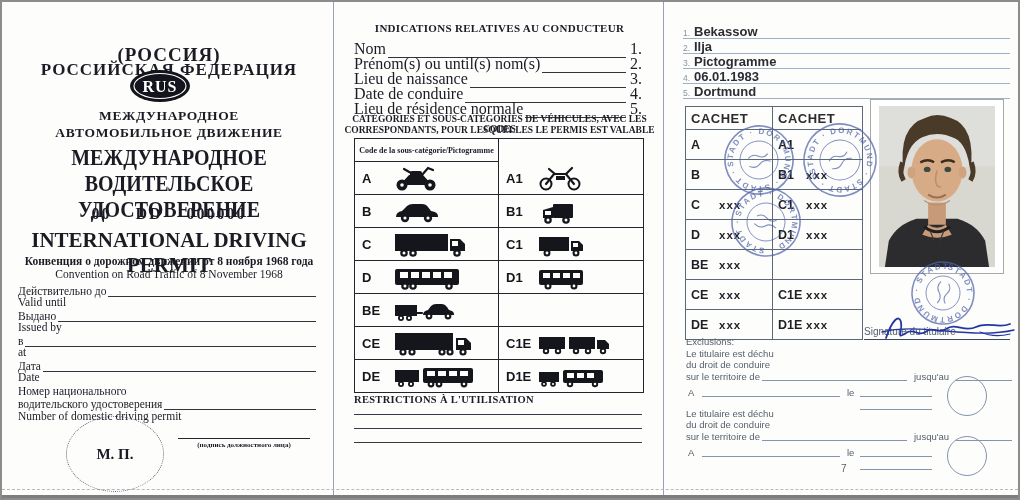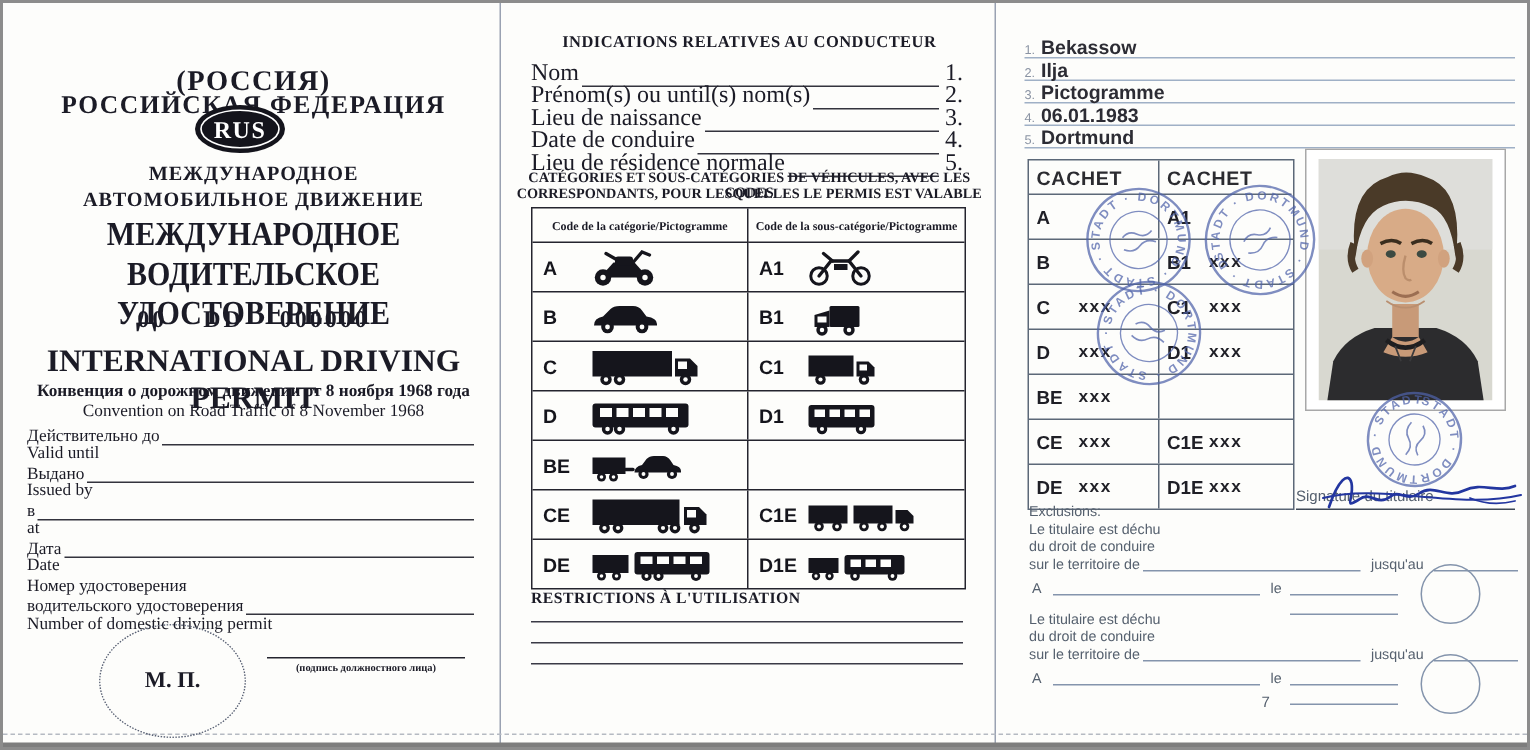--- a/index.html
+++ b/index.html
@@ -140,21 +140,21 @@
       <span class="fill"></span>
     </div>
     <div class="fsub" style="top:344px">at</div>
 
     <div class="frow" style="top:357px">
       <span>Дата</span>
       <span class="fill"></span>
     </div>
     <div class="fsub" style="top:369px">Date</div>
 
-    <div class="fsub" style="top:383px">Номер удостоверения</div>
+    <div class="fsub" style="top:383px">Номер национального</div>
     <div class="frow" style="top:395px">
       <span>водительского удостоверения</span>
       <span class="fill"></span>
     </div>
     <div class="fsub" style="top:408px">Number of domestic driving permit</div>
 
     <div class="seal">
       <span>М. П.</span>
     </div>
     <div class="osig-line"></div>
@@ -188,21 +188,20 @@
       <span>Lieu de résidence normale</span>
       <span class="fill"></span>
       <span class="mnum">5.</span>
     </div>
 
     <div class="abs ctr mp-h1">CATÉGORIES ET SOUS-CATÉGORIES DE VÉHICULES, AVEC LES CODES</div>
     <div class="abs ctr mp-h2">CORRESPONDANTS, POUR LESQUELLES LE PERMIS EST VALABLE</div>
 
     <div class="mtable">
       <div class="mt-hdr">
-        <div>Code de la catégorie/Pictogramme</div>
         <div>Code de la sous-catégorie/Pictogramme</div>
       </div>
 
       <div class="mt-row">
         <div class="mt-cell">
           <span class="mt-code">A</span>
           <span class="mt-ico">
             <svg class="ico" width="44" height="26" viewBox="0 0 44 26">
               <circle cx="8" cy="20" r="5.5"></circle>
                 <circle cx="36" cy="20" r="5.5"></circle>

